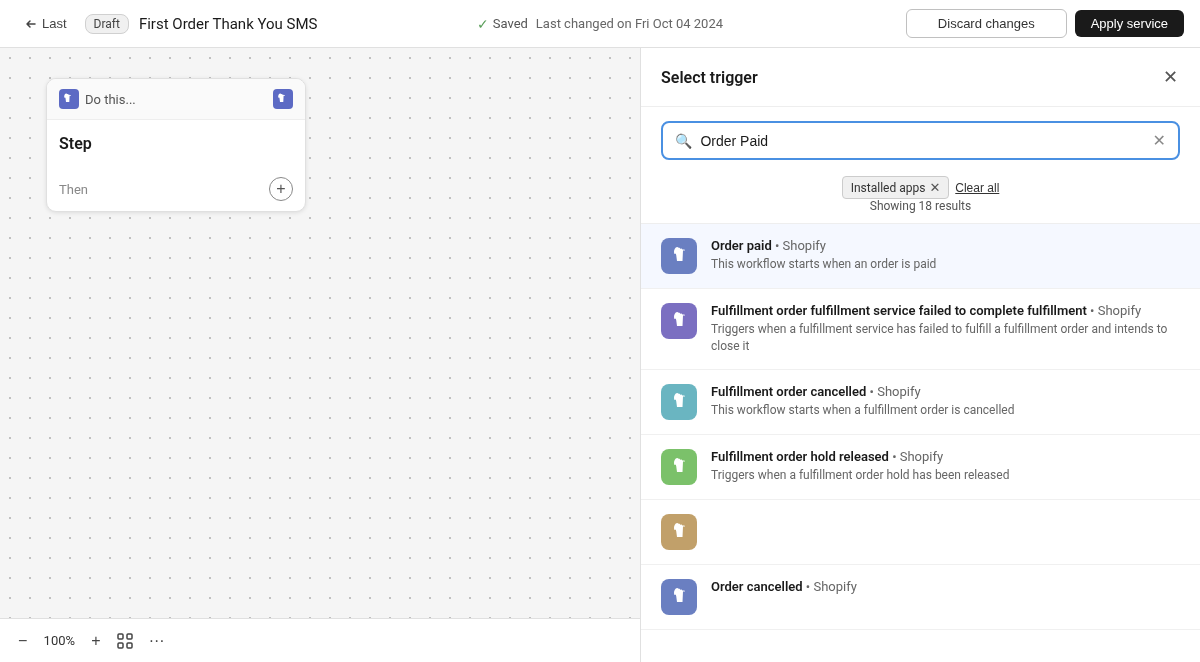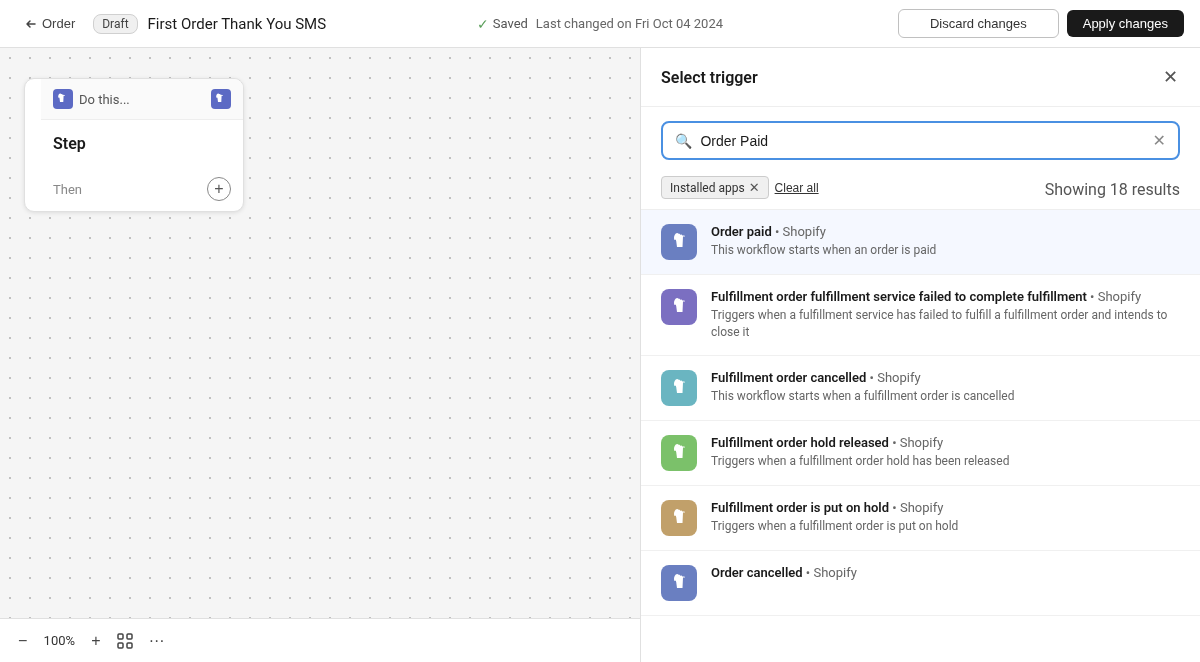--- a/index.html
+++ b/index.html
@@ -47,24 +47,24 @@
     
     .canvas {
       position: absolute; top: 48px; left: 0; right: 0; bottom: 0;
       background: #f5f5f5;
       background-image: radial-gradient(circle, #c0c0c0 1px, transparent 1px);
       background-size: 20px 20px;
     }
 
     
     .step-card {
-      position: absolute; top: 30px; left: 24px;
-      width: 220px; background: #fff;
+      position: absolute; top: 30px; left: 46px;
+      width: 260px; background: #fff;
       border: 1px solid #e0e0e0; border-radius: 10px;
-      overflow: hidden; box-shadow: 0 1px 4px rgba(0,0,0,0.1); padding-left: 16px;
+      overflow: hidden; box-shadow: 0 1px 4px rgba(0,0,0,0.1);
     }
     .step-card-header {
       display: flex; align-items: center; justify-content: space-between;
       padding: 10px 12px; background: #fafafa; border-bottom: 1px solid #eee;
     }
     .step-card-header-left { display: flex; align-items: center; gap: 6px; font-size: 13px; color: #555; }
     .shopify-dot { width: 20px; height: 20px; background: #5c6ac4; border-radius: 4px; display: flex; align-items: center; justify-content: center; }
     .shopify-dot svg { width: 12px; height: 12px; }
     .step-card-body { padding: 14px 12px; }
     .step-label { font-size: 16px; font-weight: 600; color: #1a1a1a; }
@@ -99,32 +99,33 @@
     }
     .search-icon { color: #666; font-size: 14px; }
     .search-input {
       border: none; outline: none; flex: 1; font-size: 14px; color: #1a1a1a;
       background: transparent;
     }
     .clear-btn { background: none; border: none; cursor: pointer; color: #888; font-size: 16px; }
 
     
     .filter-bar {
-      display: flex; align-items: flex-end; justify-content: space-between;
+      display: flex; align-items: center; justify-content: space-between;
       padding: 6px 20px 10px;
+      flex-direction: column;
     }
     .filter-tags { display: flex; align-items: center; gap: 6px; }
     .filter-tag {
       display: flex; align-items: center; gap: 4px;
       background: #f0f0f0; border: 1px solid #ccc; border-radius: 4px;
       padding: 3px 8px; font-size: 12px; color: #333;
     }
     .filter-tag-remove { cursor: pointer; font-size: 13px; color: #555; }
     .clear-all-btn { background: none; border: none; cursor: pointer; font-size: 12px; color: #333; text-decoration: underline; }
-    .showing-count { font-size: 16px; color: #555; }
+    .showing-count { font-size: 12px; color: #555; }
 
     
     .trigger-list { flex: 1; overflow-y: auto; border-top: 1px solid #eee; }
     .trigger-item {
       display: flex; align-items: flex-start; gap: 14px;
       padding: 14px 20px; border-bottom: 1px solid #f0f0f0;
       cursor: pointer;
     }
     .trigger-item.selected { background: #f5f8ff; }
     .trigger-icon {
@@ -159,35 +160,35 @@
   </style>
 </head>
 <body>
 
 <div class="topbar">
   <div class="topbar-left">
     <button class="exit-btn">
       <svg width="14" height="14" viewBox="0 0 14 14" fill="none">
         <path d="M11 7H3M3 7L6 4M3 7L6 10" stroke="#444" stroke-width="1.5" stroke-linecap="round" stroke-linejoin="round"></path>
       </svg>
-      <span>Order</span>
+      <span>Last</span>
     </button>
     <span class="draft-badge">Draft</span>
     <span class="workflow-title">First Order Thank You SMS</span>
   </div>
   <div class="topbar-center">
     <span class="saved-status">
       <span class="saved-check">✓</span>
       <span>Saved</span>
     </span>
     <span class="last-changed">Last changed on Fri Oct 04 2024</span>
   </div>
   <div class="topbar-right">
     <button class="discard-btn">Discard changes</button>
-    <button class="apply-btn">Apply changes</button>
+    <button class="apply-btn">Apply service</button>
   </div>
 </div>
 
 <div class="canvas">
   <div class="step-card">
     <div class="step-card-header">
       <div class="step-card-header-left">
         <div class="shopify-dot">
           <svg viewBox="0 0 20 20" fill="white" xmlns="http://www.w3.org/2000/svg">
             <path d="M13.5 4.5c-.1-.7-.6-1-1-1-.1 0-1.5-.1-1.5-.1s-1-.9-1.1-1c-.1-.1-.3-.1-.4 0L9 3c-.2-.7-.7-1.3-1.5-1.3-.1 0-.2 0-.3.1-.5-.6-1.1-.9-1.6-.9C3.2 1 2 3.5 2 5.8c0 1.5.5 2.3 1 2.3.3 0 .5-.2.7-.5l.3.7v.1c0 .2.1.4.2.5L5 15h5.5l.5-10.5H13.5z"></path>
@@ -287,26 +288,20 @@
         Fulfillment order hold released <span class="source">• Shopify</span>
       </div>
       <div class="trigger-desc">Triggers when a fulfillment order hold has been released</div>
     </div>
   </div>
       <div class="trigger-item">
     <div class="trigger-icon" style="background:#c1a06a">
       <svg viewBox="0 0 20 20" fill="white" xmlns="http://www.w3.org/2000/svg">
         <path d="M16 4.5c-.1-.7-.6-1-1-1-.1 0-1.5-.1-1.5-.1s-1-.9-1.1-1c-.1-.1-.3-.1-.4 0l-.5.6c-.2-.7-.7-1.3-1.5-1.3-.1 0-.2 0-.3.1-.5-.6-1.1-.9-1.6-.9C6.2 1 5 3.5 5 5.8c0 1.5.5 2.3 1 2.3.3 0 .5-.2.7-.5l.3.7v.1c0 .2.1.4.2.5L8 15h5.5l.5-10.5H16z"></path>
       </svg>
-    </div>
-    <div class="trigger-content">
-      <div class="trigger-name">
-        Fulfillment order is put on hold <span class="source">• Shopify</span>
-      </div>
-      <div class="trigger-desc">Triggers when a fulfillment order is put on hold</div>
     </div>
   </div>
       <div class="trigger-item">
     <div class="trigger-icon" style="background:#6a7fc1">
       <svg viewBox="0 0 20 20" fill="white" xmlns="http://www.w3.org/2000/svg">
         <path d="M16 4.5c-.1-.7-.6-1-1-1-.1 0-1.5-.1-1.5-.1s-1-.9-1.1-1c-.1-.1-.3-.1-.4 0l-.5.6c-.2-.7-.7-1.3-1.5-1.3-.1 0-.2 0-.3.1-.5-.6-1.1-.9-1.6-.9C6.2 1 5 3.5 5 5.8c0 1.5.5 2.3 1 2.3.3 0 .5-.2.7-.5l.3.7v.1c0 .2.1.4.2.5L8 15h5.5l.5-10.5H16z"></path>
       </svg>
     </div>
     <div class="trigger-content">
       <div class="trigger-name">

